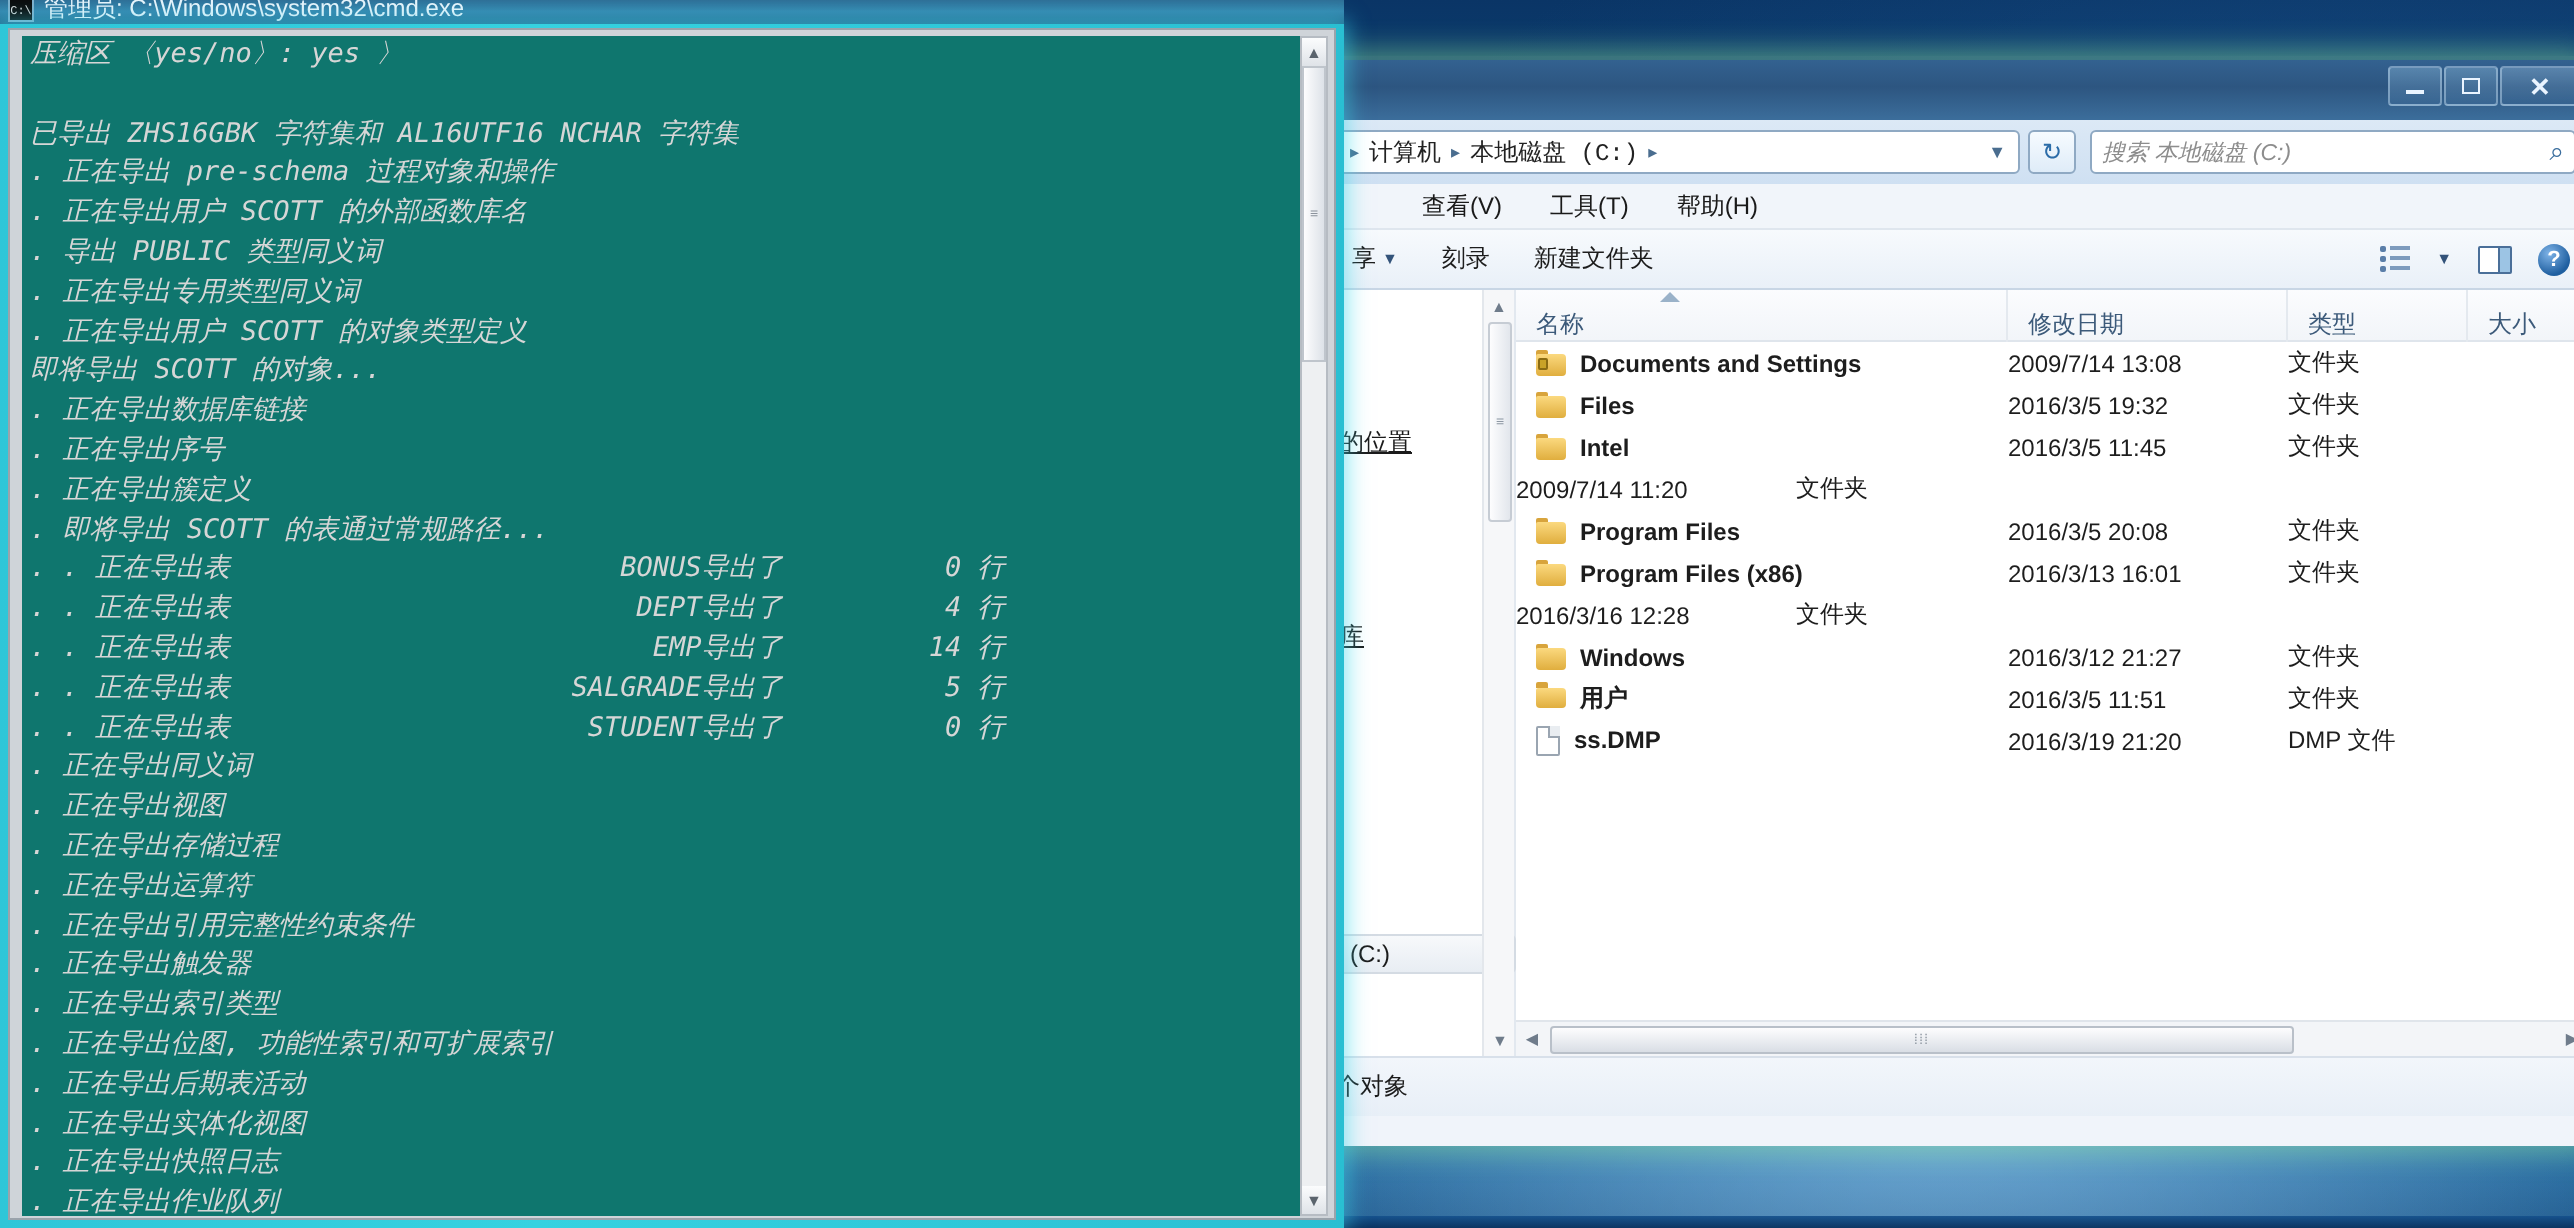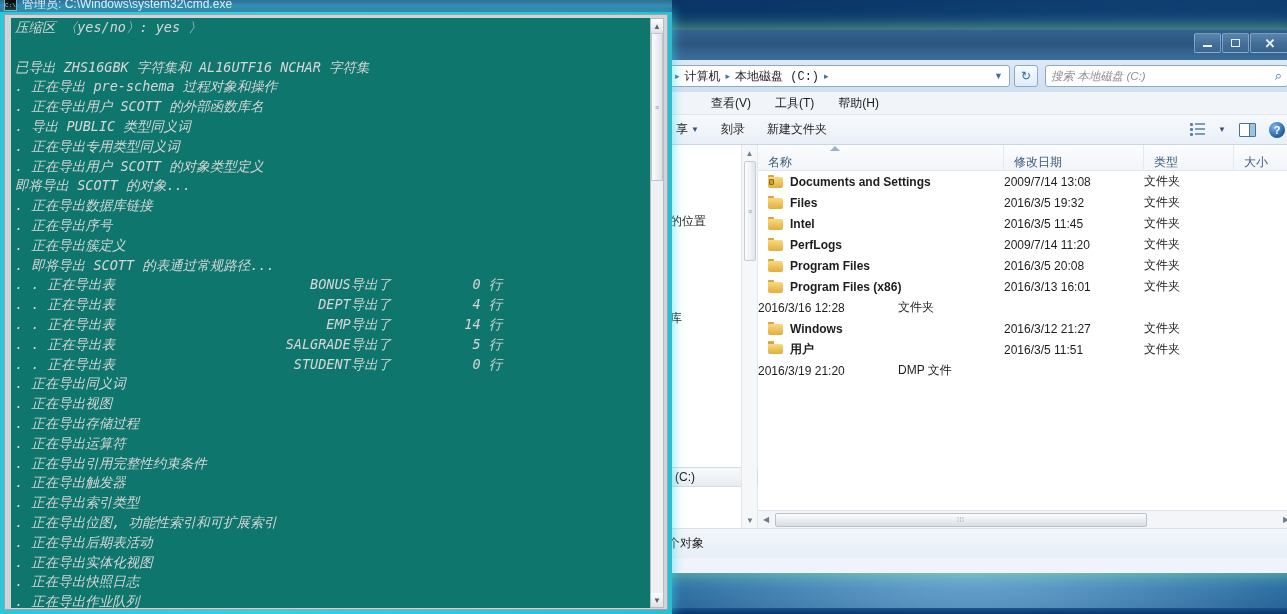--- a/index.html
+++ b/index.html
@@ -126,21 +126,21 @@
     background: radial-gradient(circle at 35% 30%, #7fb4e8, #1f5fa0 70%);
     color:#fff; font-size:11px; font-weight:bold; text-align:center; line-height:16px;
   }
 
   
   .ex-body { display:flex; height: 383px; }
   .ex-nav {
     width: 94px; background:#fff; border-right:1px solid #e2e8ef;
     position:relative; font-size:12px; color:#1b1b1b;
   }
-  .nav-entry { position:absolute; left:0; white-space:nowrap; padding-left:4px; }
+  .nav-entry { position:absolute; left:0; white-space:nowrap; padding-left:4px;text-decoration:underline; }
   .nav-sel {
     position:absolute; left:2px; width:90px; height:20px;
     background: linear-gradient(180deg,#f7f9fb,#e8edf3);
     border:1px solid #d4dbe3; border-radius:3px;
     display:flex; align-items:center; padding-left:6px;
   }
   .nav-scroll {
     position:absolute; right:0; top:0; width:16px; height:100%;
     background:#f6f7f9; border-left:1px solid #e3e7ec;
   }
@@ -406,24 +406,20 @@
             </div>
             <div class="frow">
               <div class="fcell-name">
                 <span class="ico-folder"></span>
                 <span>Intel</span>
               </div>
               <div class="fcell-date">2016/3/5 11:45</div>
               <div class="fcell-type">文件夹</div>
             </div>
             <div class="frow">
-              <div class="fcell-name">
-                <span class="ico-folder"></span>
-                <span>PerfLogs</span>
-              </div>
               <div class="fcell-date">2009/7/14 11:20</div>
               <div class="fcell-type">文件夹</div>
             </div>
             <div class="frow">
               <div class="fcell-name">
                 <span class="ico-folder"></span>
                 <span>Program Files</span>
               </div>
               <div class="fcell-date">2016/3/5 20:08</div>
               <div class="fcell-type">文件夹</div>
@@ -450,20 +446,24 @@
             </div>
             <div class="frow">
               <div class="fcell-name">
                 <span class="ico-folder"></span>
                 <span>用户</span>
               </div>
               <div class="fcell-date">2016/3/5 11:51</div>
               <div class="fcell-type">文件夹</div>
             </div>
             <div class="frow">
+              <div class="fcell-name">
+                <span class="ico-file"></span>
+                <span>ss.DMP</span>
+              </div>
               <div class="fcell-date">2016/3/19 21:20</div>
               <div class="fcell-type">DMP 文件</div>
             </div>
           </div>
 
         <div class="hscroll">
           <span class="hs-arrow">◀</span>
           <span class="hs-thumb">⦙⦙⦙</span>
           <span class="hs-track-end"></span>
           <span class="hs-arrow">▶</span>

